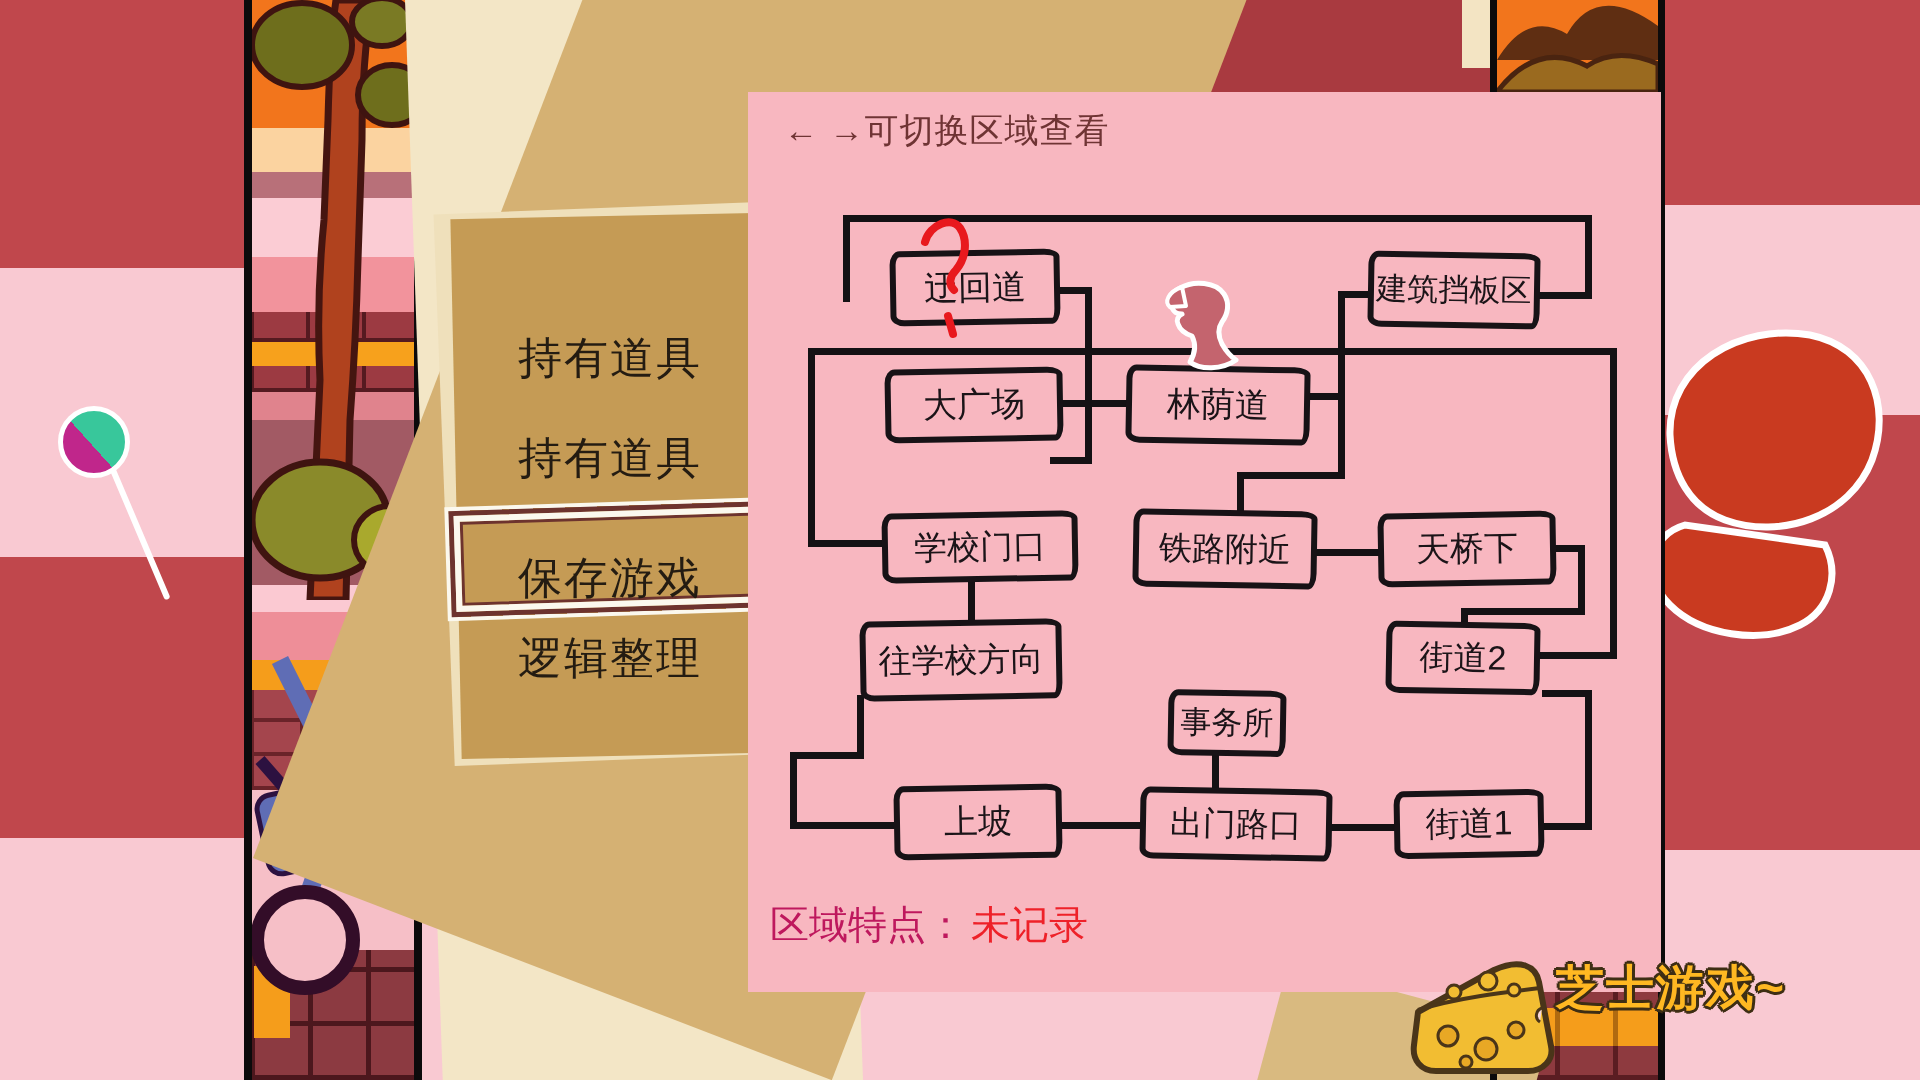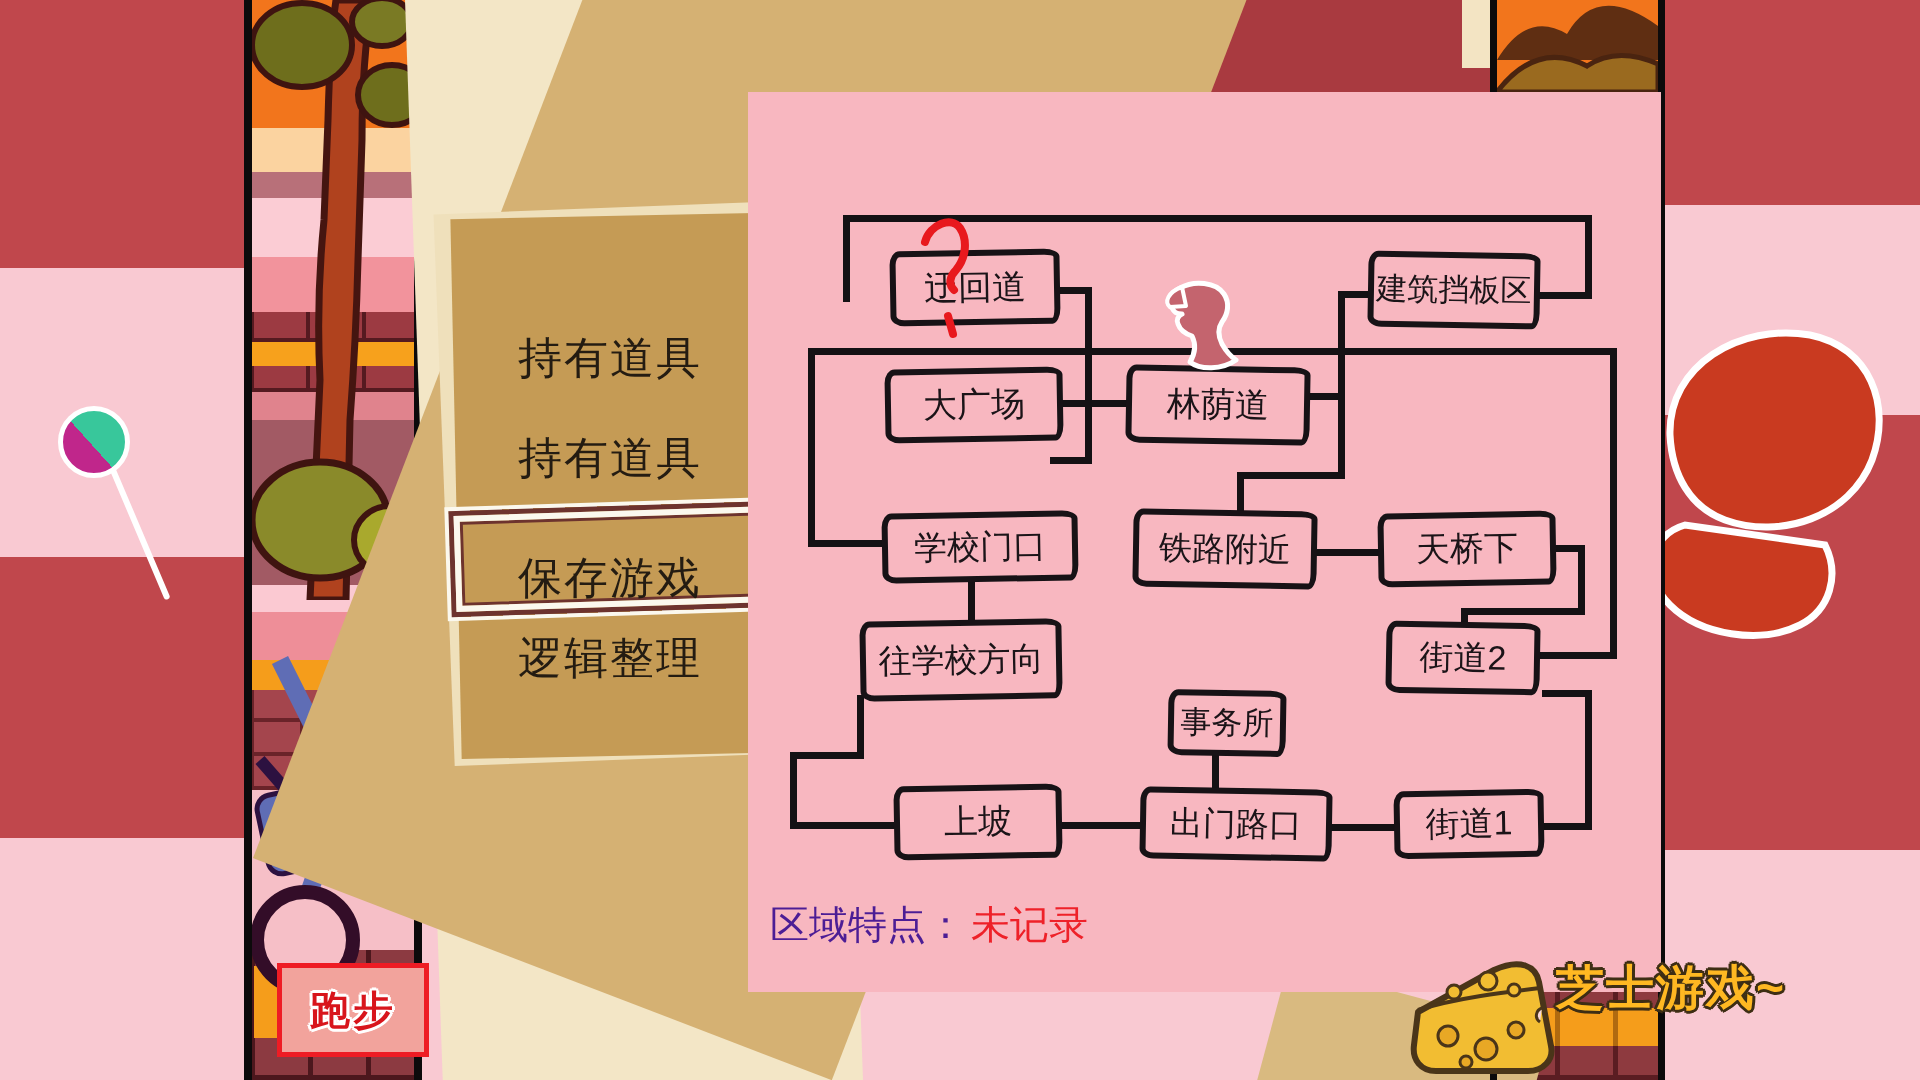--- a/index.html
+++ b/index.html
@@ -47,21 +47,21 @@
   #map-panel{left:748px;top:92px;width:913px;height:900px;background:#f8b7c0;z-index:20;}
   #map-header{left:36px;top:16px;font-size:34px;font-weight:500;color:#6f3434;letter-spacing:1px;z-index:22;}
   .seg{position:absolute;background:#141114;z-index:21;}
   .map-node{position:absolute;z-index:23;background:#f8b7c0;border:6px solid #171216;
     border-radius:10px 16px 8px 14px/14px 8px 16px 10px;display:flex;align-items:center;justify-content:center;
     font-weight:500;color:#1b1418;}
   .tilt-a{transform:rotate(-1deg);} .tilt-b{transform:rotate(1deg);}
   #player-icon{left:408px;top:182px;width:100px;height:100px;z-index:25;}
   #scribble{left:160px;top:118px;width:120px;height:140px;z-index:26;}
   #region-note{left:22px;top:806px;font-size:39px;font-weight:500;z-index:22;}
-  #region-note .lbl{color:#4c1d95;}
+  #region-note .lbl{color:#be185d;}
   #region-note .val{color:#ee2129;margin-left:6px;}
   
   #right-strip{left:1497px;top:0;width:161px;height:1080px;z-index:3;overflow:hidden;
     background:repeating-linear-gradient(0deg,#5a1d22 0 5px,transparent 5px 54px),
                repeating-linear-gradient(90deg,#5a1d22 0 5px,transparent 5px 58px),#8e3a3f;}
   #cheese-svg{left:1396px;top:950px;width:168px;height:132px;z-index:60;}
   #brand-title{left:1556px;top:956px;width:360px;font-size:48px;font-weight:700;color:#ffb822;letter-spacing:2px;z-index:60;
     text-shadow:3px 0 #3e2e14,-3px 0 #3e2e14,0 3px #3e2e14,0 -3px #3e2e14,2px 2px #3e2e14,-2px 2px #3e2e14,2px -2px #3e2e14,-2px -2px #3e2e14;}
   #brand-url{left:1552px;top:1026px;width:366px;font-size:41px;font-weight:700;color:#ffd02e;z-index:60;
     text-shadow:3px 0 #3e2e14,-3px 0 #3e2e14,0 3px #3e2e14,0 -3px #3e2e14,2px 2px #3e2e14,-2px 2px #3e2e14,2px -2px #3e2e14,-2px -2px #3e2e14;}
@@ -115,21 +115,20 @@
     <svg class="abs" style="left:0;top:640px;" width="172" height="380" viewBox="0 0 172 380">
       <path d="M30,20 L95,150 L60,250" fill="none" stroke="#5f6db5" stroke-width="18"></path>
       <path d="M10,120 L80,200" fill="none" stroke="#2c1140" stroke-width="12"></path>
       <circle cx="55" cy="300" r="48" fill="#f6bfc7" stroke="#330d28" stroke-width="14"></circle>
       <rect x="12" y="150" width="70" height="80" rx="14" fill="#5f6db5" stroke="#2c1140" stroke-width="5" transform="rotate(-12 47 190)"></rect>
     </svg>
   </div>
   <div class="abs border-v" style="left:244px;"></div>
   <div class="abs border-v" style="left:414px;"></div>
 
-  <div class="abs" id="run-btn">跑步</div>
 
   <div class="abs" id="cream-sheet"></div>
   <div class="abs" id="tan-sheet"></div>
   <div class="abs" id="khaki-wedge"></div>
 
   <div class="abs" id="board-accent"></div>
   <div class="abs" id="menu-board"></div>
   <div id="menu-items">
       <div class="abs menu-item" style="top: 320px;">持有道具</div>
       <div class="abs menu-item" style="top: 420px;">持有道具</div>
@@ -150,20 +149,21 @@
   </div>
   <div class="abs border-v" style="left:1490px;width:7px;"></div>
   <div class="abs border-v" style="left:1658px;width:7px;"></div>
 
   <svg class="abs" style="left:1630px;top:305px;z-index:2;" width="290" height="360" viewBox="0 0 290 360">
     <path d="M55,220 C20,230 10,270 40,300 C70,330 130,340 170,320 C200,305 210,270 195,240 Z" fill="#c93a20" stroke="#fff" stroke-width="7"></path>
     <path d="M40,130 C38,60 110,18 180,30 C240,42 262,100 242,155 C220,212 150,235 95,215 C60,202 42,170 40,130 Z" fill="#c93a20" stroke="#fff" stroke-width="7"></path>
   </svg>
 
   <div class="abs" id="map-panel">
+    <div class="abs" id="map-header">← →可切换区域查看</div>
     <div id="edges-layer">
         <div class="seg" style="left: 95px; top: 123px; width: 749px; height: 7px;"></div>
         <div class="seg" style="left: 95px; top: 123px; width: 7px; height: 87px;"></div>
         <div class="seg" style="left: 837px; top: 123px; width: 7px; height: 84px;"></div>
         <div class="seg" style="left: 790px; top: 200px; width: 54px; height: 7px;"></div>
         <div class="seg" style="left: 307px; top: 195px; width: 37px; height: 7px;"></div>
         <div class="seg" style="left: 337px; top: 195px; width: 7px; height: 177px;"></div>
         <div class="seg" style="left: 302px; top: 365px; width: 42px; height: 7px;"></div>
         <div class="seg" style="left: 60px; top: 256px; width: 809px; height: 7px;"></div>
         <div class="seg" style="left: 60px; top: 256px; width: 7px; height: 199px;"></div>

